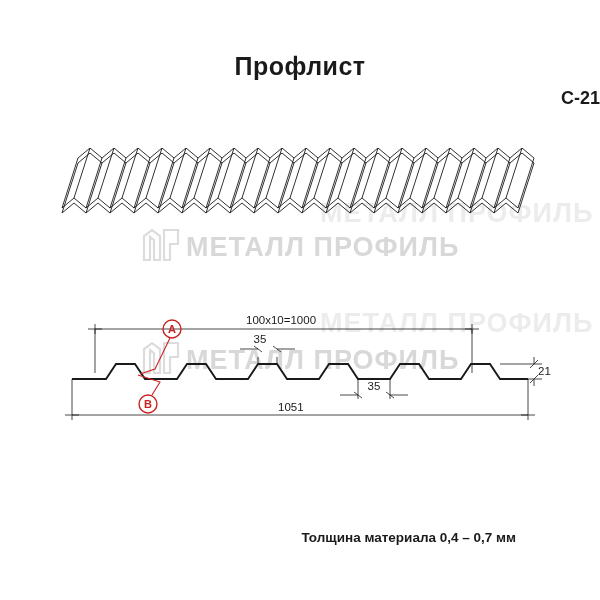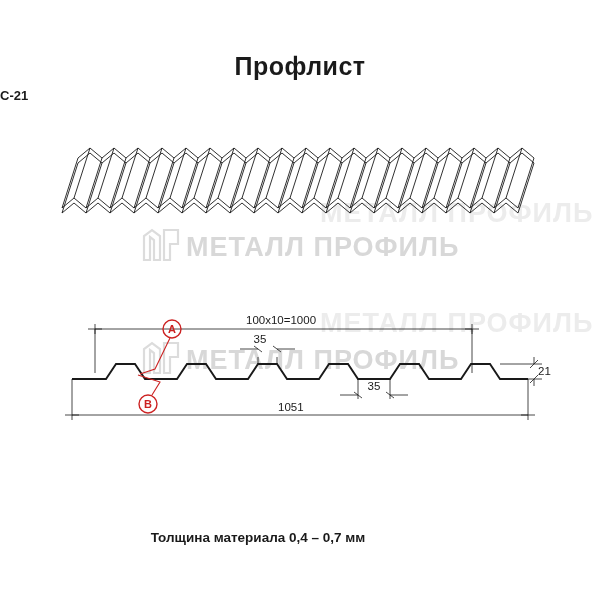--- a/index.html
+++ b/index.html
@@ -29,31 +29,31 @@
     font-size: 25px;
     font-weight: bold;
     letter-spacing: 0.5px;
     color: #1a1a1a;
   }
   .subtitle {
     position: absolute;
     top: 88px;
     left: 0;
     width: 600px;
-    text-align: left;
-    font-size: 13px;
+    text-align: right;
+    font-size: 18px;
     font-weight: bold;
     color: #1a1a1a;
   }
   .footer {
     position: absolute;
     top: 530px;
     left: 0;
     width: 516px;
-    text-align: center;
+    text-align: right;
     font-size: 13.5px;
     font-weight: bold;
     color: #1a1a1a;
   }
   .iso-wrap {
     position: absolute;
     left: 60px;
     top: 130px;
     width: 480px;
     height: 110px;

